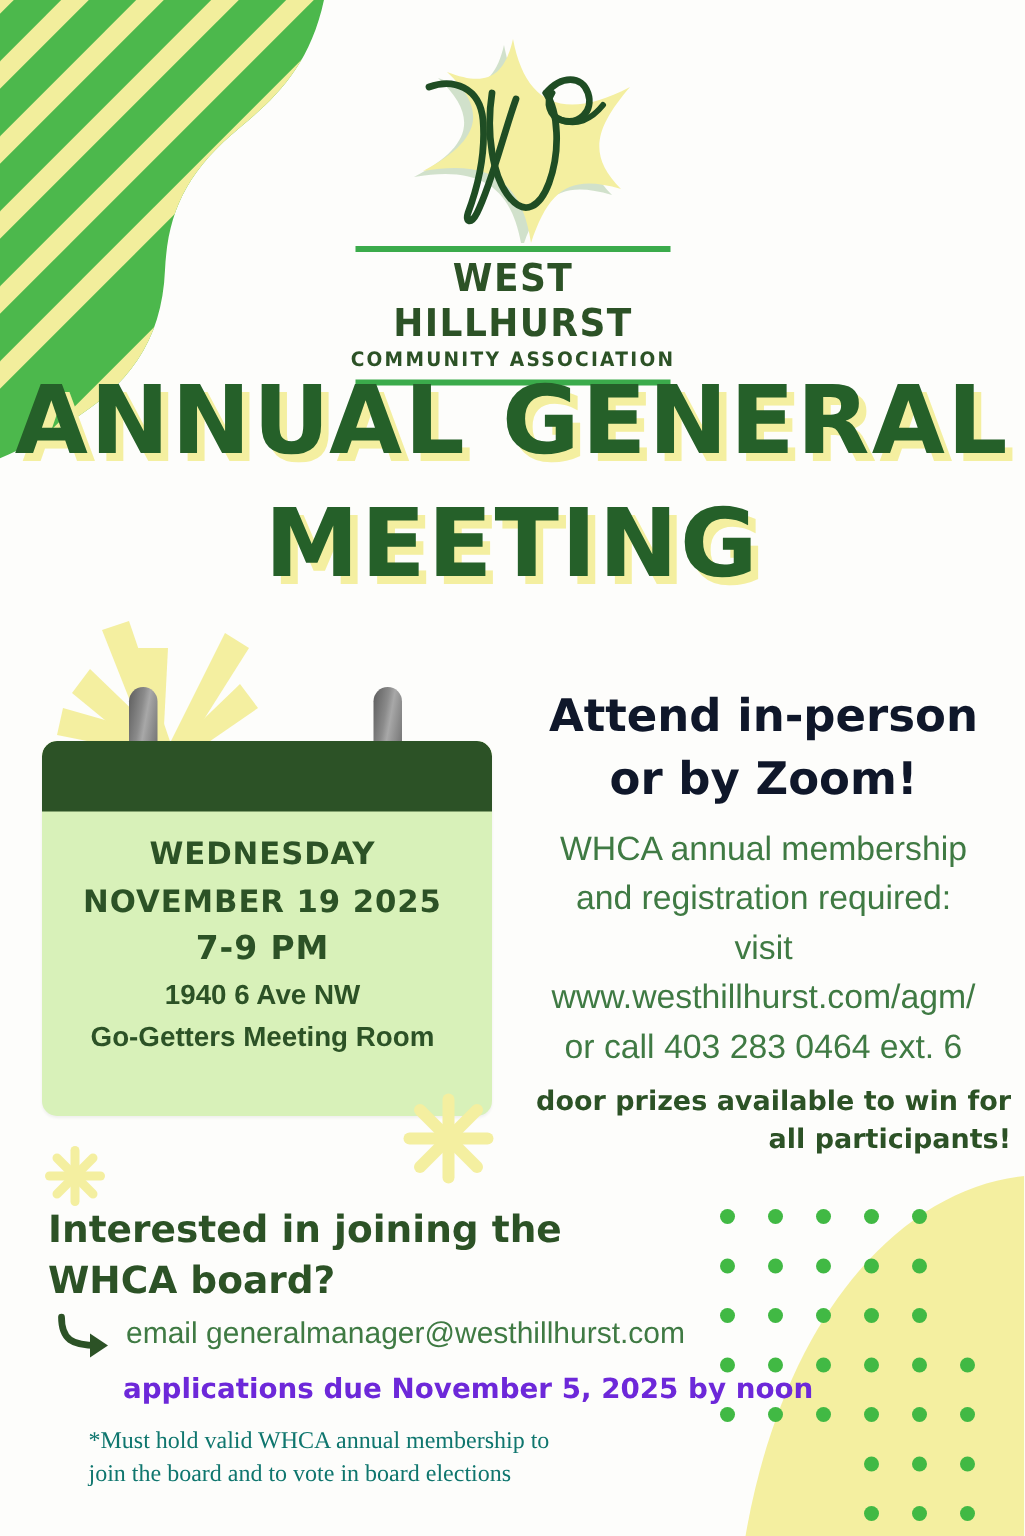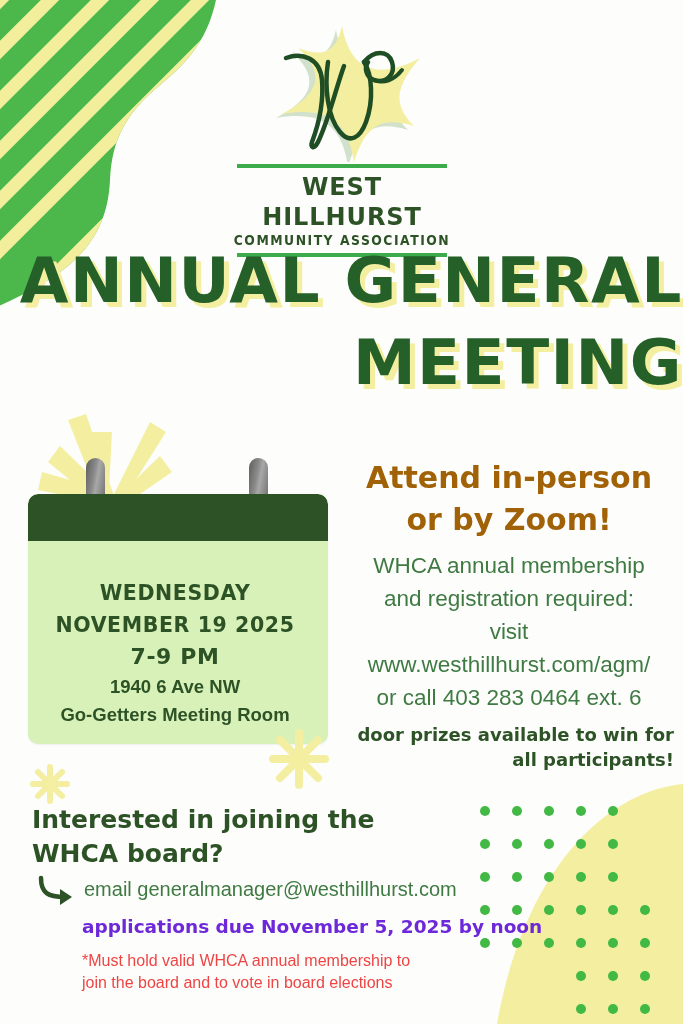--- a/index.html
+++ b/index.html
@@ -35,56 +35,56 @@
     font-family:"DejaVu Sans", sans-serif;
     font-weight:700;color:#2c5226;
     font-size:13.2px;letter-spacing:1.6px;
     line-height:18px;margin-top:1px;
     transform:scaleX(0.94);
   }
 
   
   #headline{
     position:absolute;left:0;top:240px;width:683px;
-    text-align:right;
+    text-align:center;
     font-family:"DejaVu Sans", sans-serif;
     font-weight:700;
     font-size:63px;
     line-height:82px;
     letter-spacing:1.5px;
     color:#256029;
     text-shadow:5px 5px 0 #f4efa0;
   }
   #headline-line-2{display:block;}
 
   
   #calendar{position:absolute;left:28px;top:494px;width:300px;height:250px;}
   #calendar-rings{position:absolute;left:0;top:-36px;width:300px;height:46px;}
   .ring{position:absolute;top:0;width:19px;height:46px;border-radius:10px;
         background:linear-gradient(100deg,#5c5c5c 0%,#8b8b8b 40%,#a8a8a8 55%,#6e6e6e 100%);}
   #ring-left{left:58px;}
   #ring-right{left:221px;}
   #calendar-card{position:absolute;left:0;top:0;width:300px;height:250px;border-radius:10px;
      background:#d8f1b9;overflow:hidden;box-shadow:0 1px 2px rgba(0,0,0,.06);}
   #calendar-header{height:47px;background:#2c5226;border-radius:10px 10px 0 0;}
-  #calendar-body{padding:12px 16px 0 10px;text-align:center;margin-top:24px;}
+  #calendar-body{padding:12px 16px 0 10px;text-align:center;}
   .cal-big{
     font-family:"DejaVu Sans", sans-serif;font-weight:700;color:#2c5226;
     font-size:20.5px;line-height:32px;letter-spacing:.6px;
   }
   .cal-small{
     font-family:"Liberation Sans", sans-serif;font-weight:600;color:#2c5226;
     font-size:18.5px;line-height:28px;
   }
   #cal-time{font-size:22px;}
 
   
   #attend-block{position:absolute;left:344px;top:457px;width:330px;text-align:center;}
   #attend-heading{
-    font-family:"DejaVu Sans", sans-serif;font-weight:700;color:#a16207;
+    font-family:"DejaVu Sans", sans-serif;font-weight:700;color:#0f172a;
     font-size:30px;line-height:42px;
   }
   #attend-body{
     font-family:"Liberation Sans", sans-serif;color:#3f7a43;
     font-size:22.5px;line-height:33px;margin-top:8px;font-weight:400;
   }
   #door-prizes{
     font-family:"DejaVu Sans", sans-serif;font-weight:700;color:#2c5226;
     font-size:18px;line-height:25px;margin-top:8px;text-align:right;
   }
@@ -99,22 +99,22 @@
   #arrow-icon{width:44px;height:32px;flex:none;margin-left:2px;}
   #email-text{
     font-family:"Liberation Sans", sans-serif;color:#3f7a43;
     font-size:20px;line-height:28px;margin-left:6px;font-weight:400;
   }
   #applications-due{
     font-family:"DejaVu Sans", sans-serif;font-weight:700;color:#6d28d9;
     font-size:18.5px;line-height:26px;margin-top:7px;margin-left:50px;
   }
   #footnote{
-    font-family:Liberation Sans, sans-serif;color:#ef4444;
-    font-size:16px;line-height:22px;margin-top:10px;margin-left:50px;font-weight:400;
+    font-family:Liberation Serif, serif;color:#0f766e;
+    font-size:16px;line-height:22px;margin-top:10px;margin-left:27px;font-weight:400;
   }
 </style>
 </head>
 <body>
 
 <div class="poster">
 
   <svg class="deco" id="corner-blob" viewBox="0 0 330 330">
     <defs>
       <clipPath id="blobClip">

